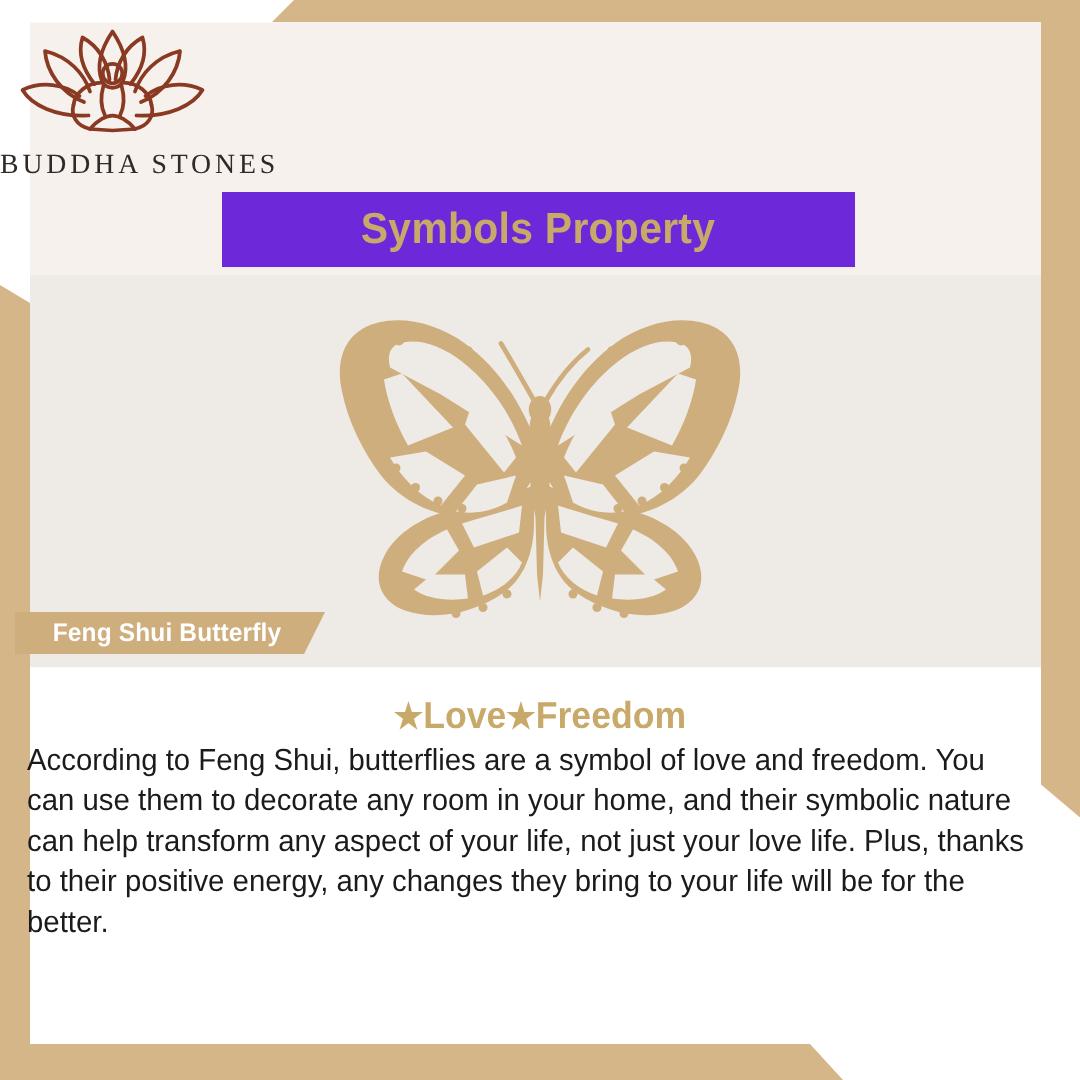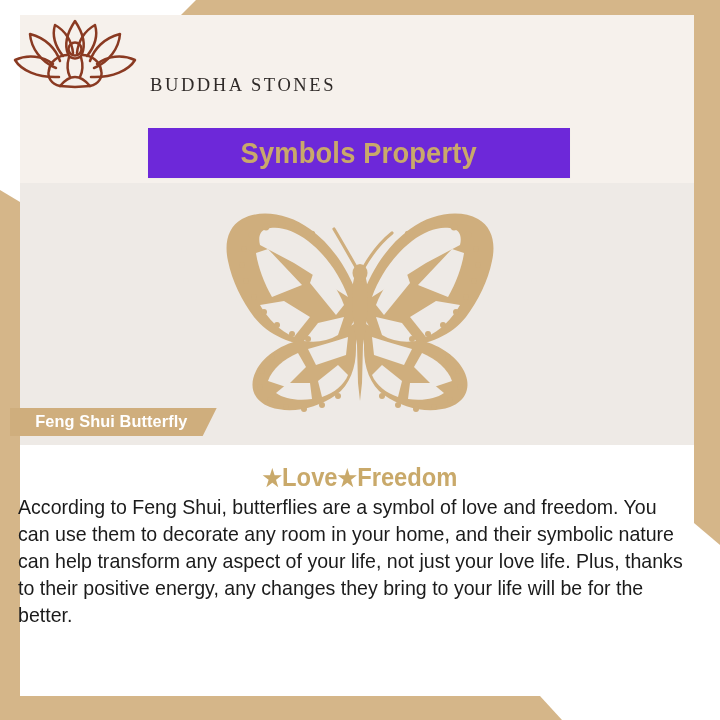--- a/index.html
+++ b/index.html
@@ -35,21 +35,21 @@
     clip-path:polygon(0 0, 20px 12px, 20px 530px, 0 530px);
   }
 
   
   .header-bg{
     position:absolute;left:20px;top:15px;width:674px;height:168px;
     background:#f6f1ec;
   }
   .logo-wrap{
     position:absolute;left:0;top:18px;width:720px;
-    display:flex;flex-direction:row;align-items:flex-end;
+    display:flex;flex-direction:column;align-items:flex-start;
   }
   .logo-mark{width:150px;height:78px;display:block;}
   .logo-text{
     margin-top:4px;
     font-family:"Liberation Serif", serif;
     font-size:18.5px;letter-spacing:2.6px;color:#2f2a28;
     font-weight:400;
   }
 
   

